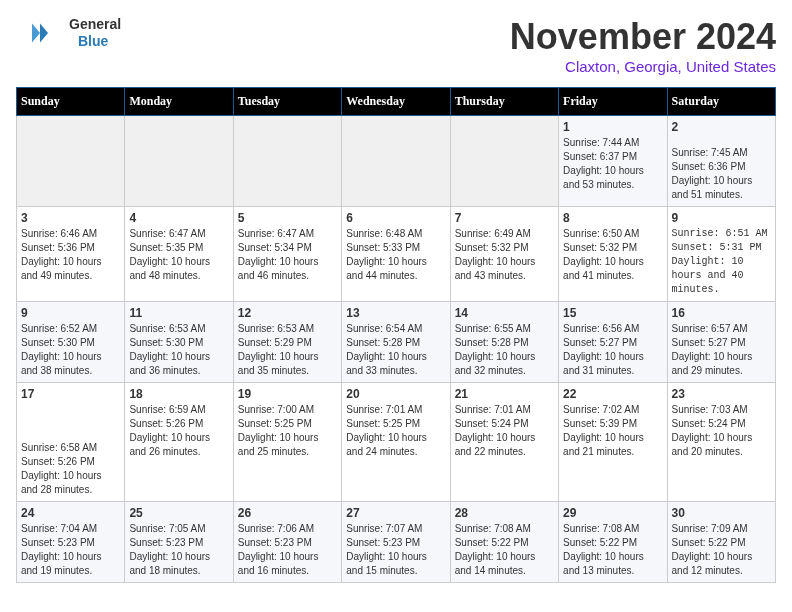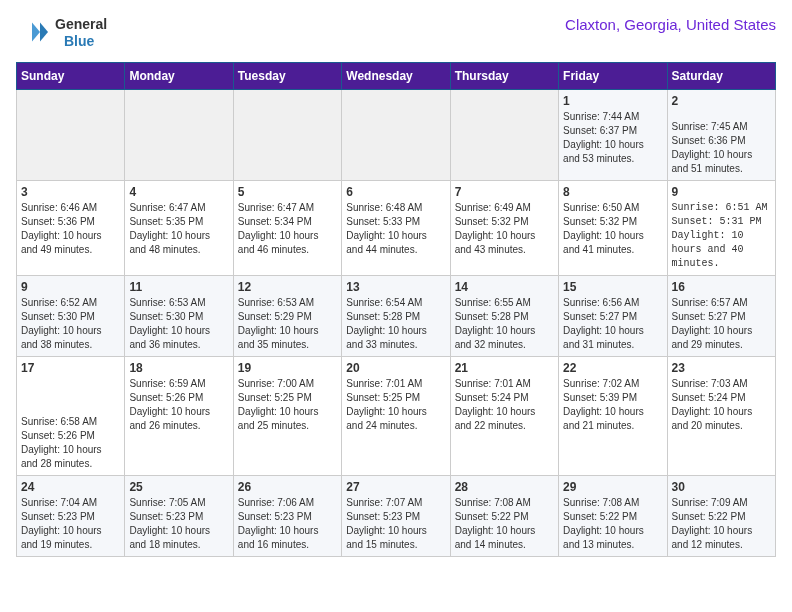--- a/index.html
+++ b/index.html
@@ -11,22 +11,22 @@
       padding: 16px;
     }
     .header {
       display: flex;
       justify-content: space-between;
       align-items: flex-start;
       margin-bottom: 12px;
     }
     .logo {
       display: flex;
-      align-items: flex-start;
-      gap: 7px;
+      align-items: center;
+      gap: 21px;
     }
     .logo-text {
       font-size: 14px;
       font-weight: bold;
       line-height: 1.2;
     }
     .logo-text .general { color: #333; }
     .logo-text .blue { color: #2a7ab5; padding-left: 9px; }
     .logo-icon {
       width: 32px;
@@ -43,26 +43,27 @@
     .location {
       font-size: 15px;
       color: #6d28d9;
     }
     .calendar {
       width: 100%;
       border-collapse: collapse;
       font-size: 11px;
     }
     .calendar thead th {
-      background-color: #4c1d95;
+      background-color: #000000;
       color: #fff;
       padding: 6px 4px;
       text-align: left;
       font-size: 12px;
       border: 1px solid #1a5a8f;
+      font-family: Liberation Serif, serif;
     }
     .calendar tbody td {
       vertical-align: top;
       border: 1px solid #ccc;
       padding: 4px;
       width: calc(100%/7);
       min-height: 80px;
       background: #fff;
     }
     .calendar tbody tr:nth-child(odd) td {
@@ -97,20 +98,21 @@
     <svg class="logo-icon" viewBox="0 0 40 40">
       <polygon points="30,8 40,20 30,32" fill="#2a7ab5"></polygon>
       <polygon points="20,8 30,20 20,32" fill="#4a9ad4"></polygon>
     </svg>
     <div class="logo-text">
       <div class="general">General</div>
       <div class="blue">Blue</div>
     </div>
   </div>
   <div class="title-section">
+    <div class="month-title">November 2024</div>
     <div class="location">Claxton, Georgia, United States</div>
   </div>
 </div>
 
 <table class="calendar">
   <thead>
     <tr>
     <th>Sunday</th>
         <th>Monday</th>
         <th>Tuesday</th>

